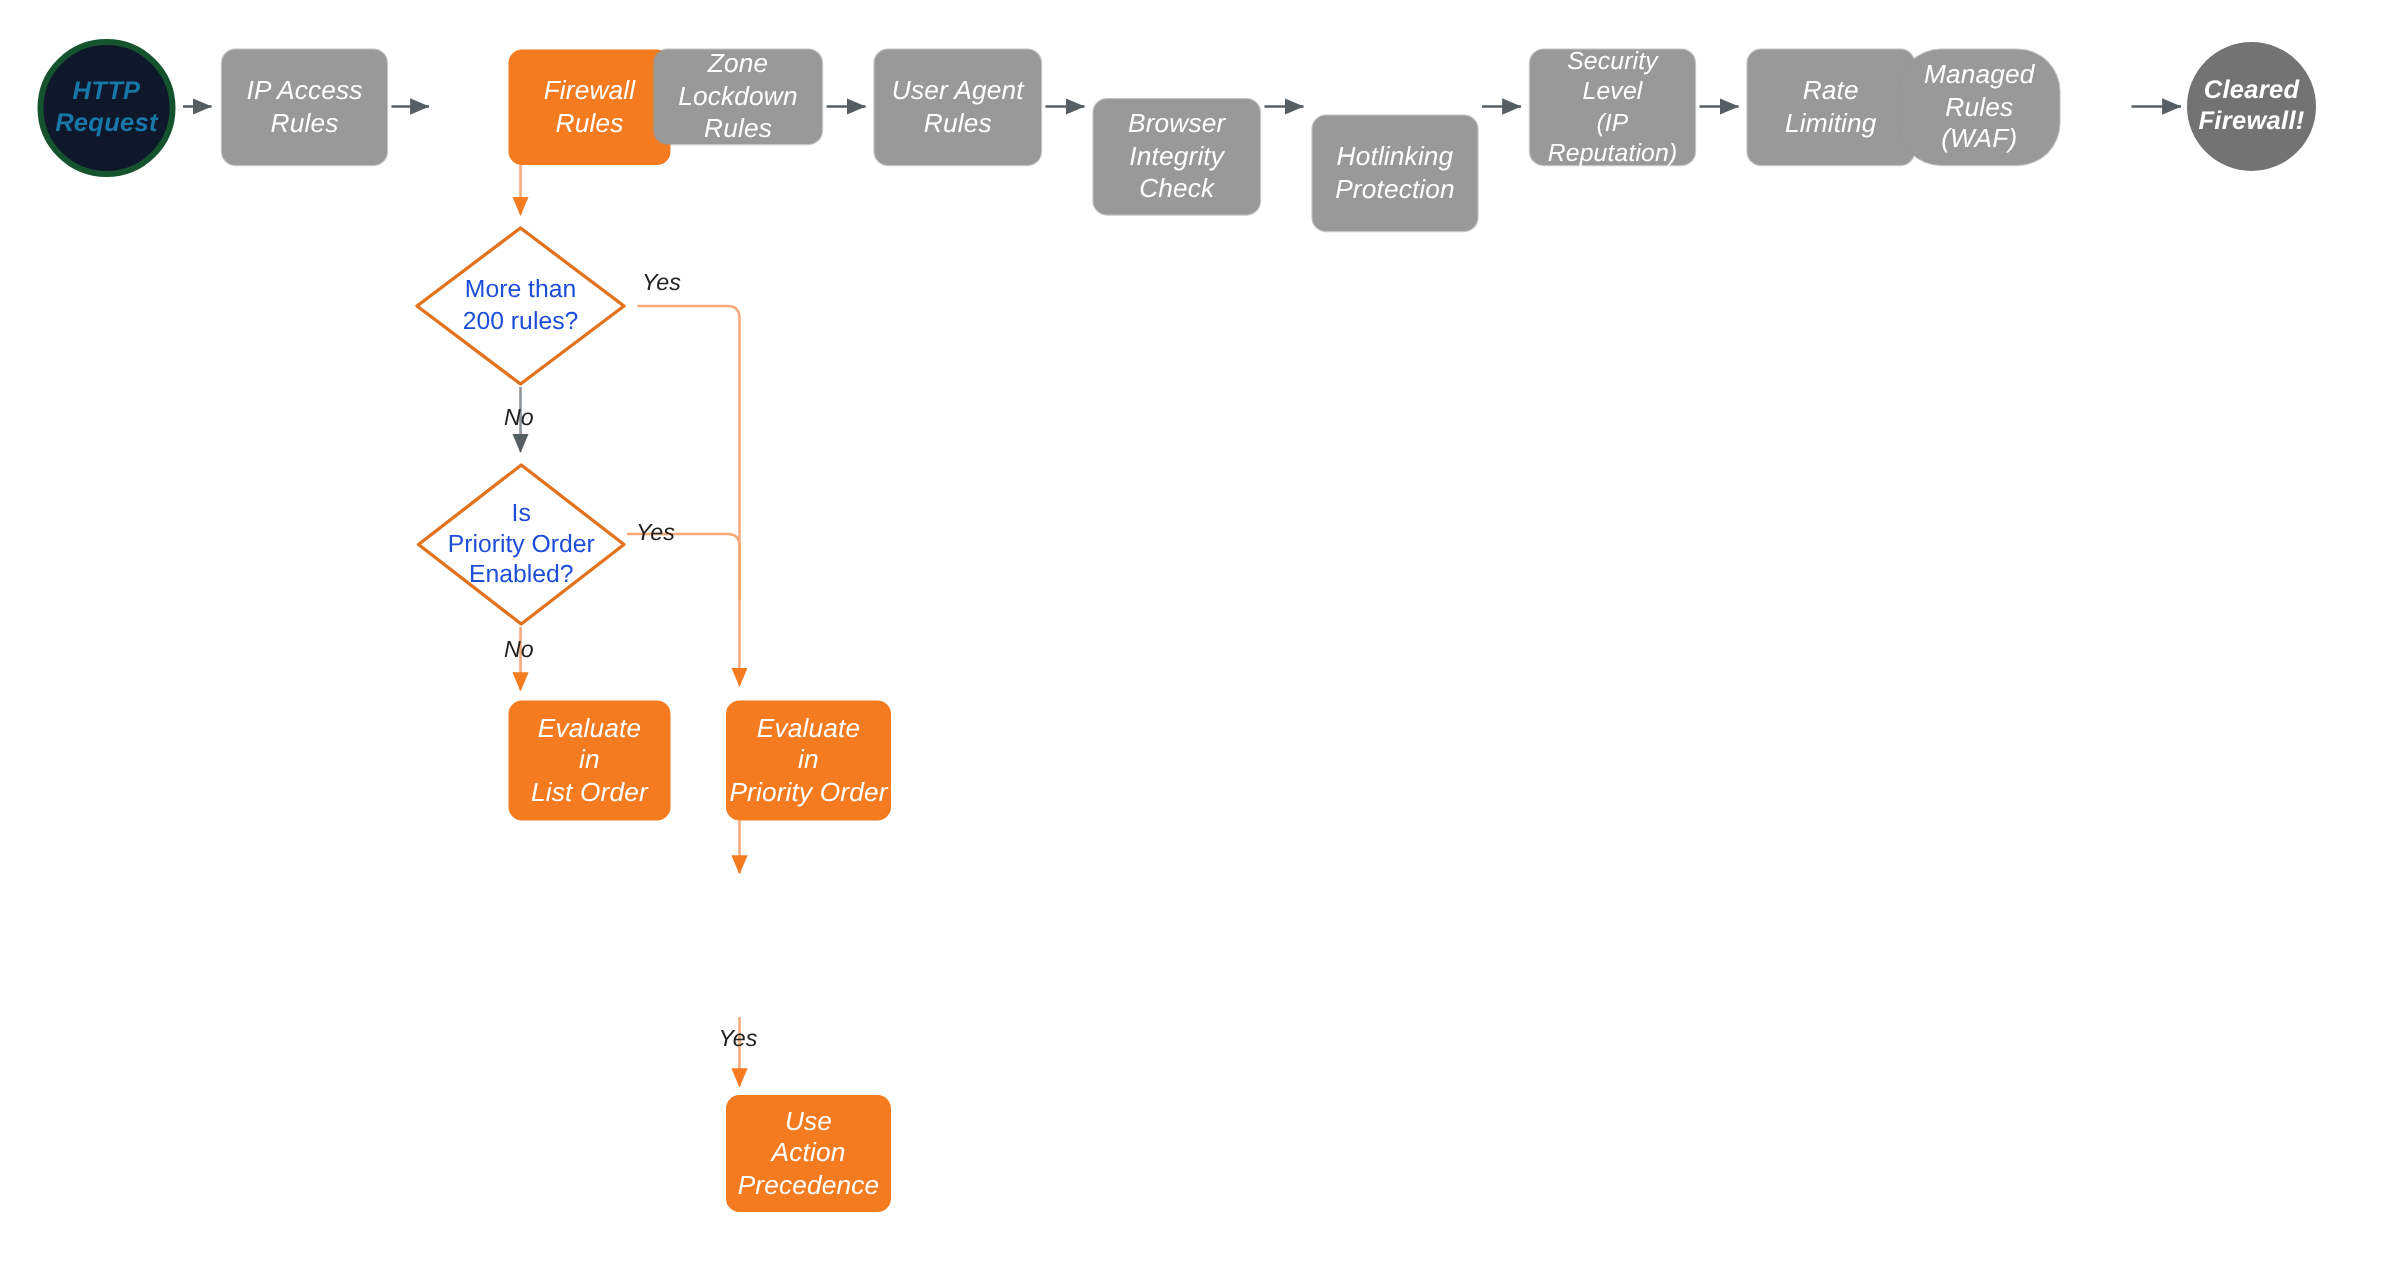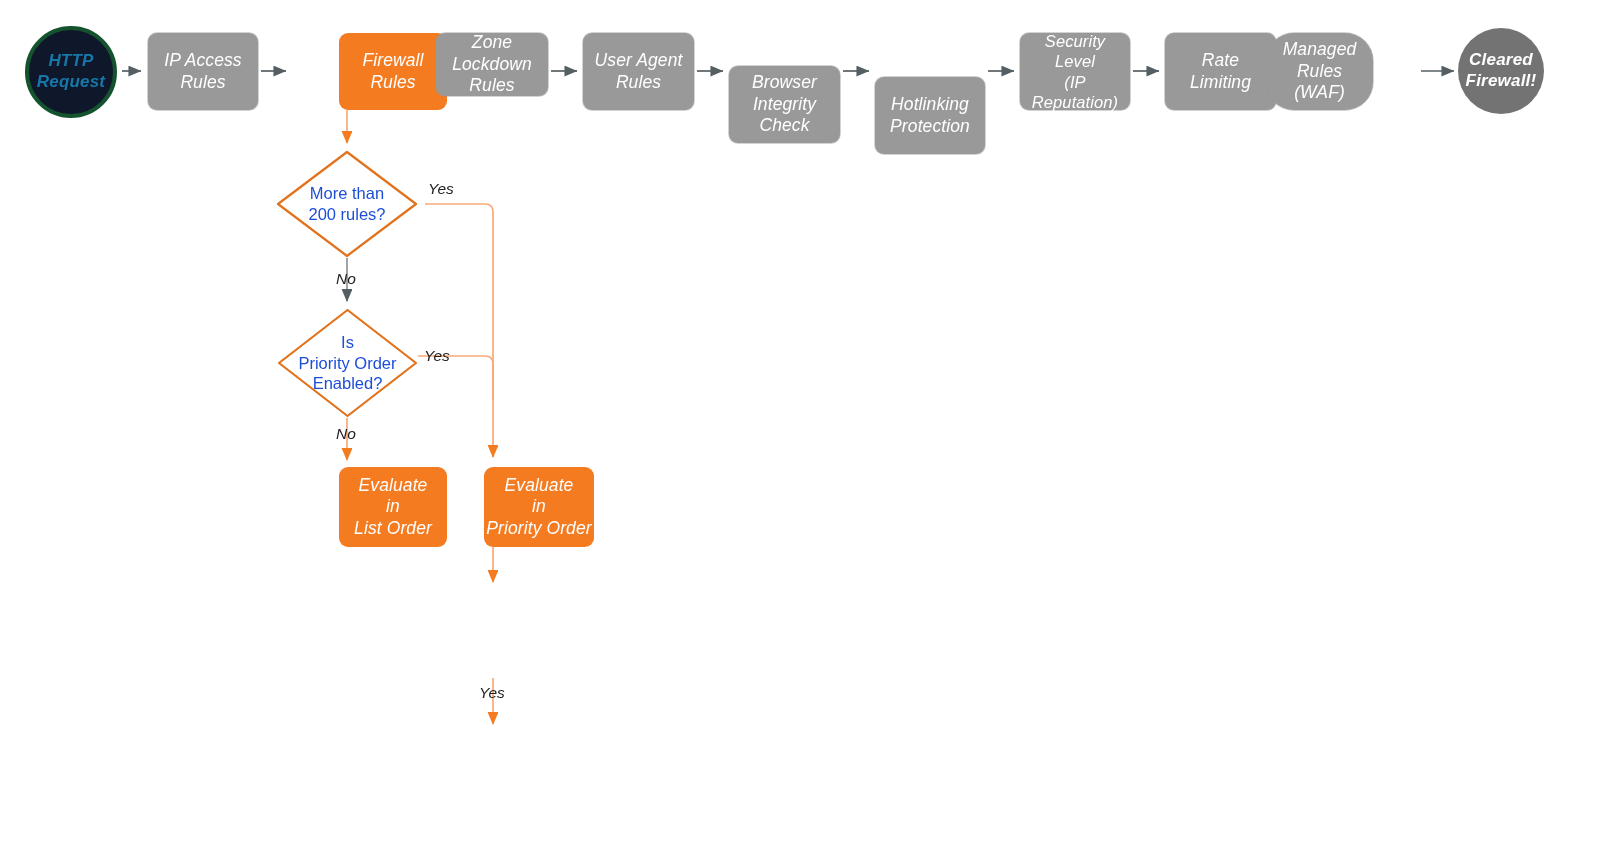--- a/index.html
+++ b/index.html
@@ -242,20 +242,25 @@
 in
 List Order</span>
   </div>
 
   <div class="node proc orange" style="left:438px; top:467px; width:110px; height:80px;">
     <span>Evaluate
 in
 Priority Order</span>
   </div>
 
+  <div class="node proc orange" style="left:438px; top:730px; width:110px; height:78px;">
+    <span>Use
+Action
+Precedence</span>
+  </div>
 
   <div class="edge-label" style="left:428px; top:180px;">Yes</div>
 
   <div class="edge-label" style="left:336px; top:270px;">No</div>
 
   <div class="edge-label" style="left:424px; top:347px;">Yes</div>
 
   <div class="edge-label" style="left:336px; top:425px;">No</div>
 
   <div class="edge-label" style="left:479px; top:684px;">Yes</div>

